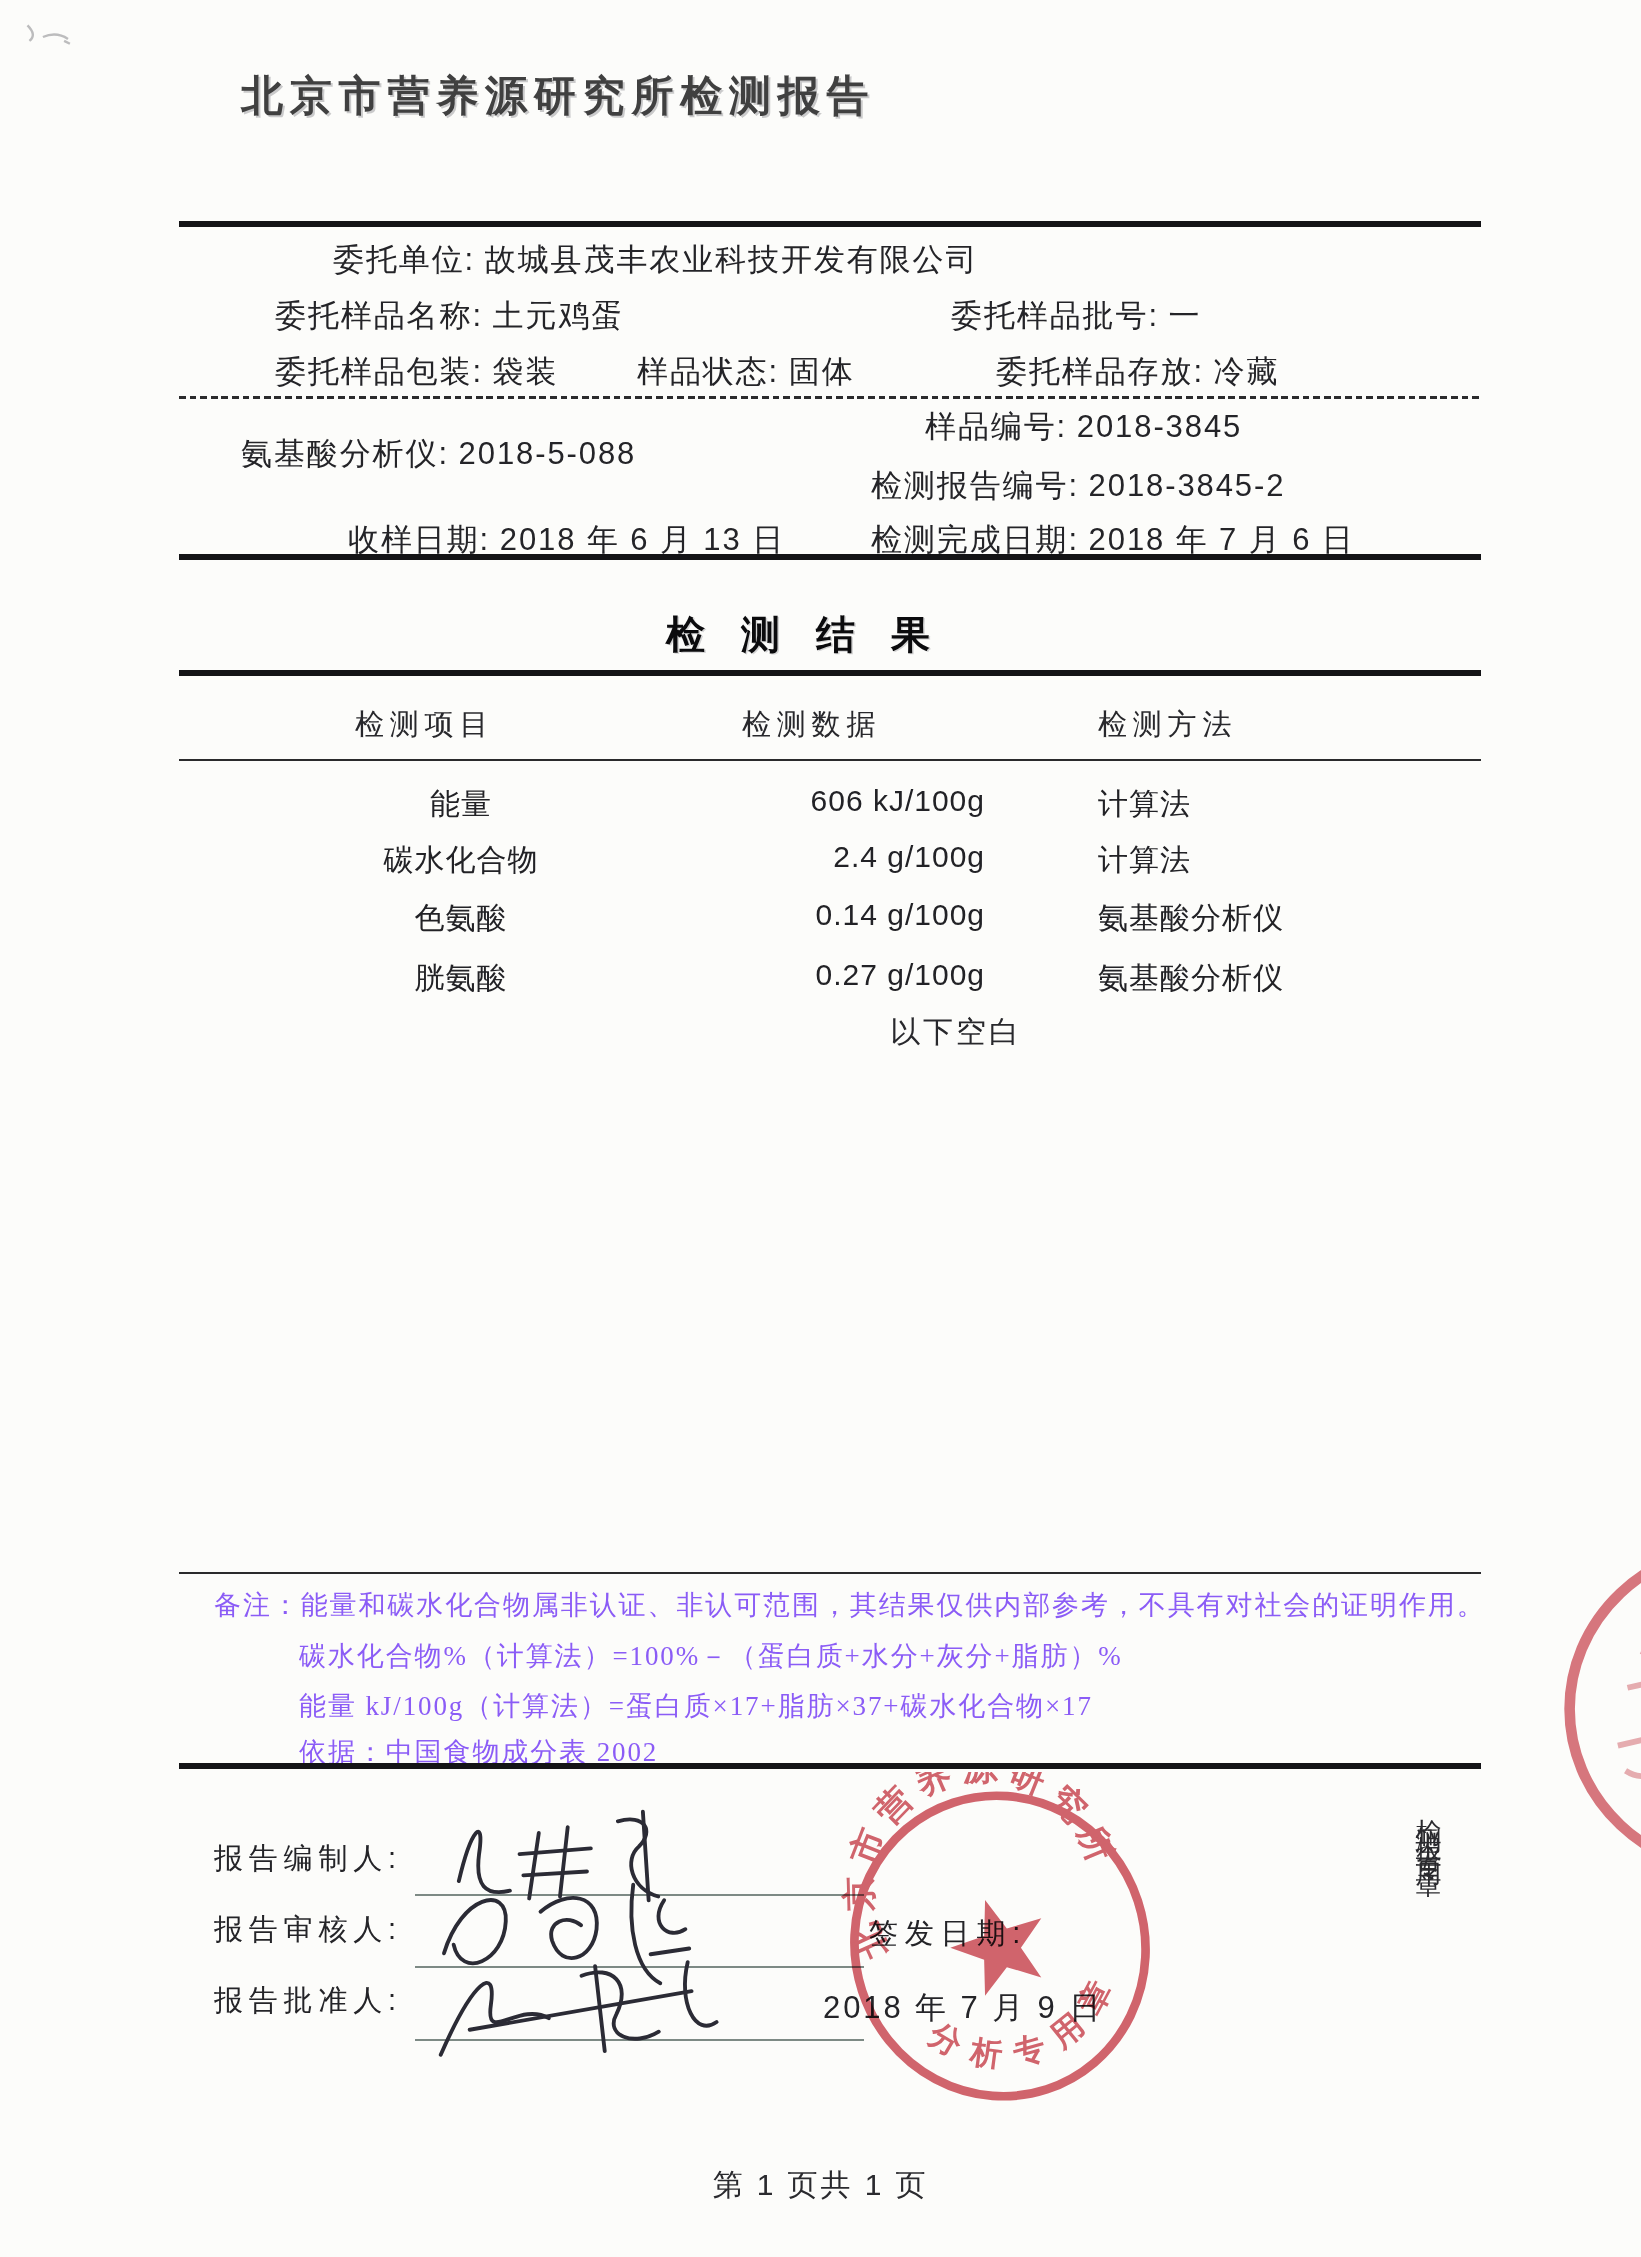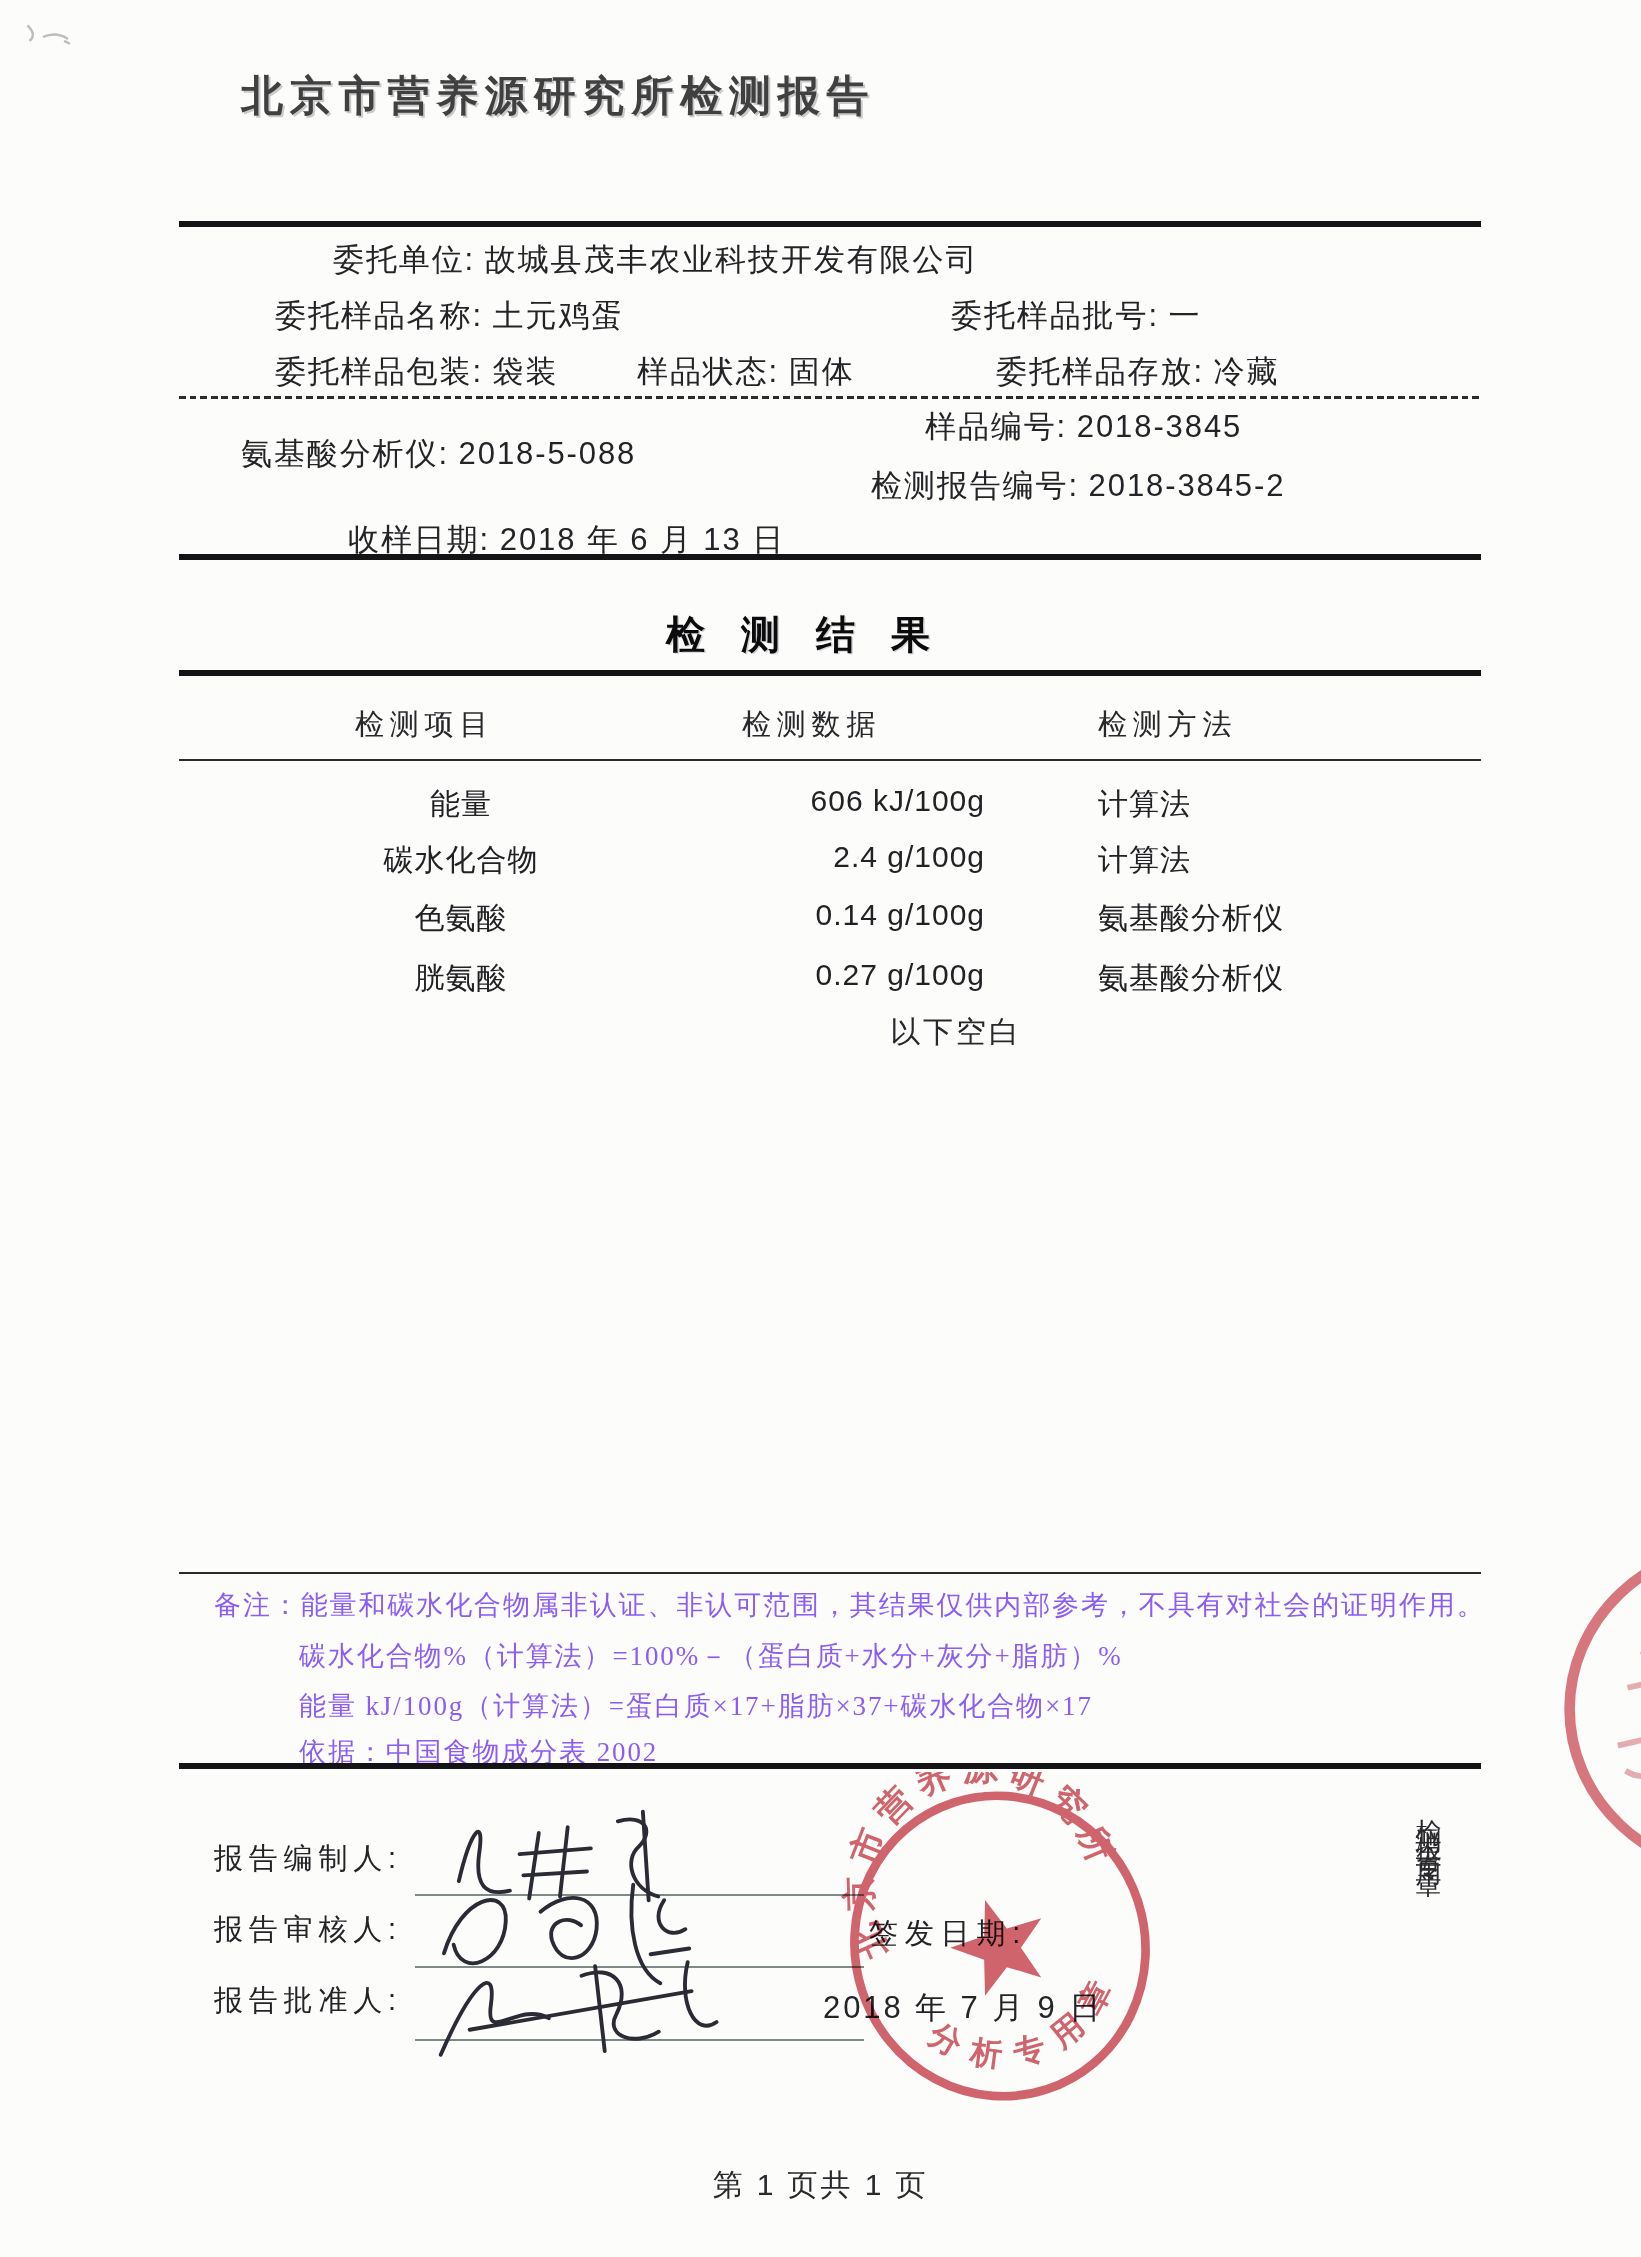--- a/index.html
+++ b/index.html
@@ -82,20 +82,23 @@
   </div>
   <div class="abs info" style="left:925px;top:406px;">
     <span class="lbl">样品编号:</span><span>2018-3845</span>
   </div>
   <div class="abs info" style="left:871px;top:465px;">
     <span class="lbl">检测报告编号:</span><span>2018-3845-2</span>
   </div>
 
   <div class="abs info" style="left:348px;top:519px;">
     <span class="lbl">收样日期:</span><span>2018 年 6 月 13 日</span>
+  </div>
+  <div class="abs info" style="left:871px;top:519px;">
+    <span class="lbl">检测完成日期:</span><span>2018 年 7 月 6 日</span>
   </div>
 
   <div class="rule thick" style="top:554px;"></div>
 
   <div class="abs section-title" style="left:666px;top:608px;">检 测 结 果</div>
 
   <div class="rule thick" style="top:670px;"></div>
 
   <div class="abs th" style="left:355px;top:705px;">检测项目</div>
   <div class="abs th" style="left:742px;top:705px;">检测数据</div>

